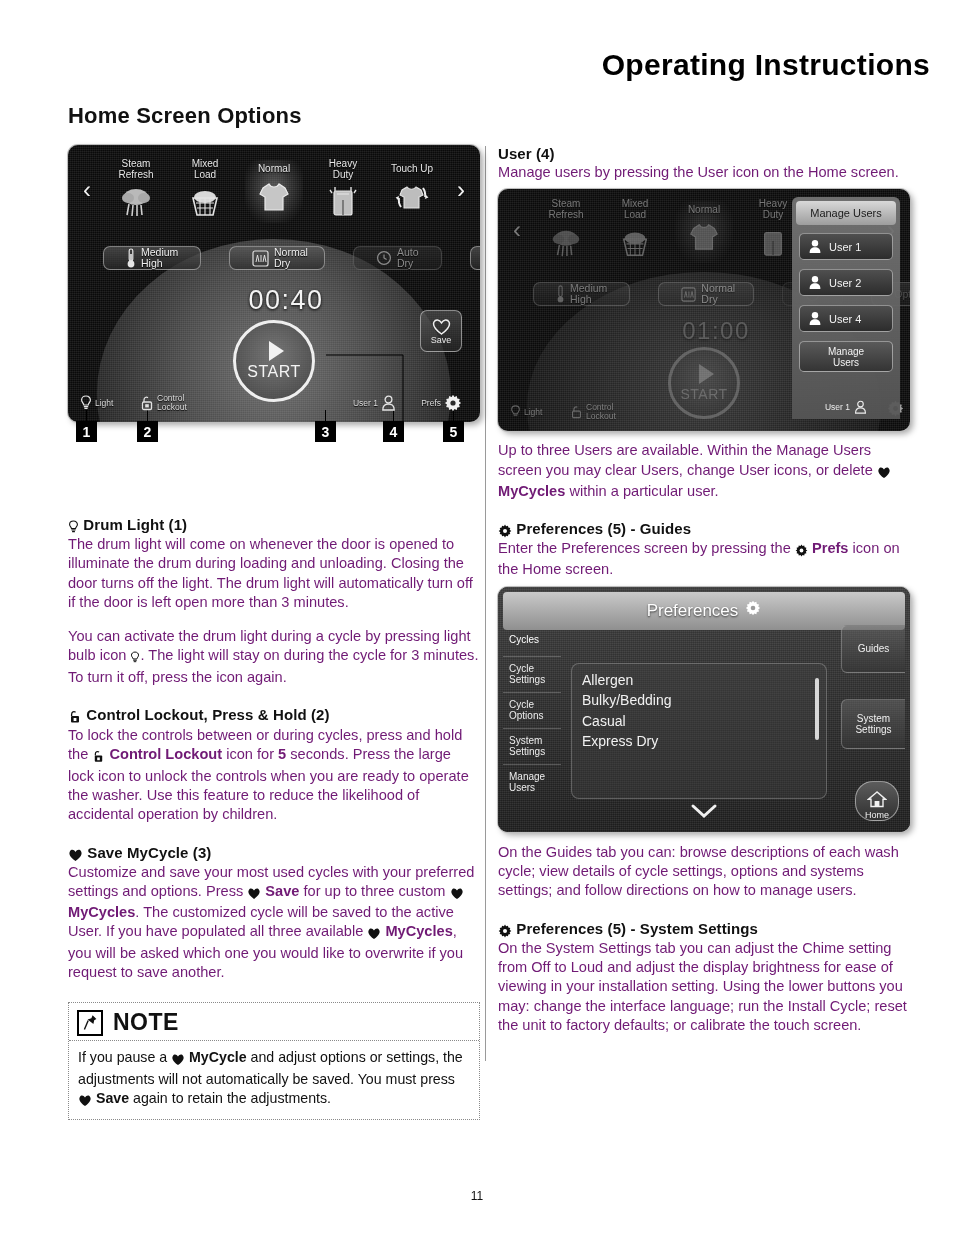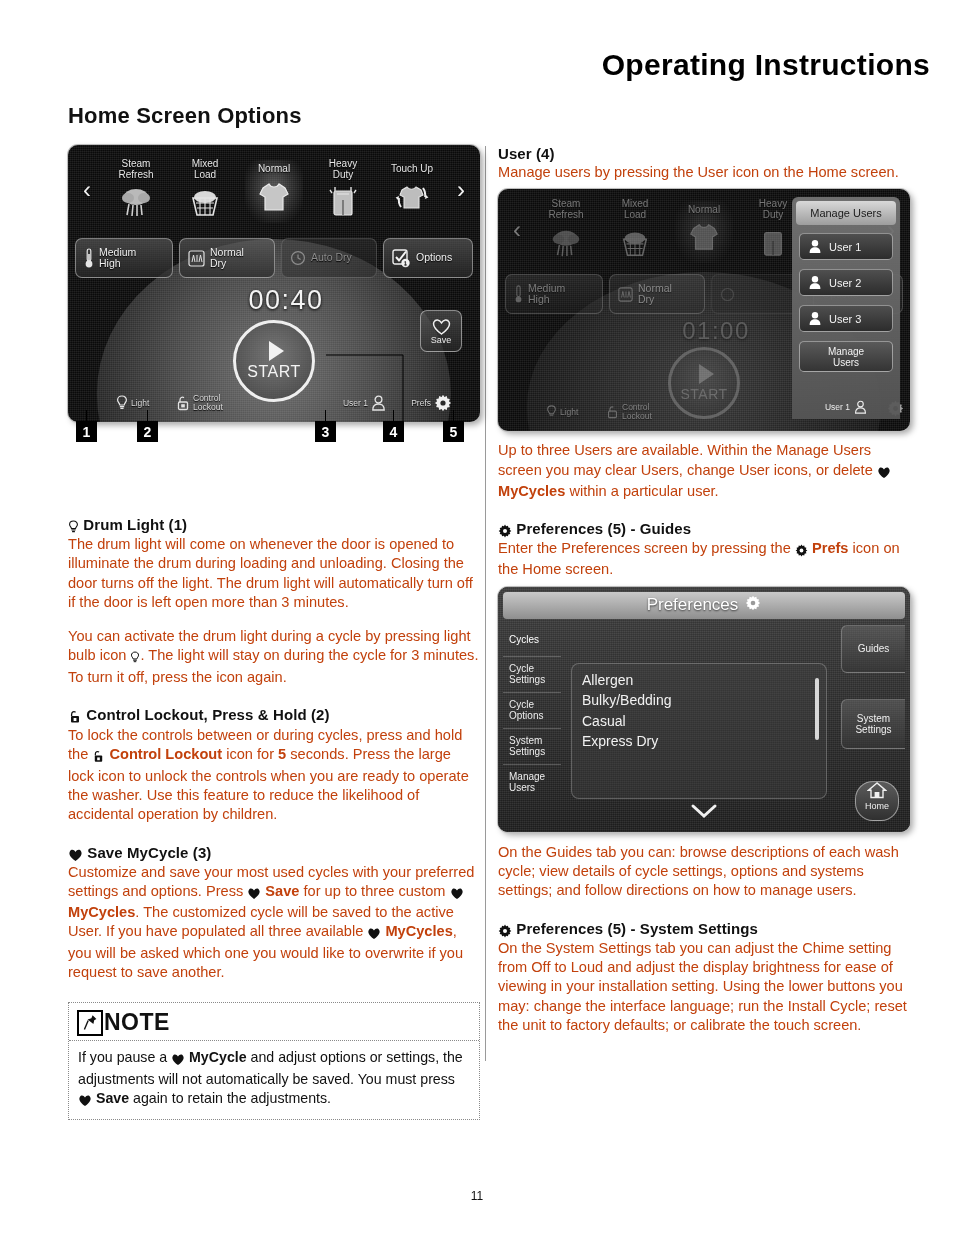--- a/index.html
+++ b/index.html
@@ -41,21 +41,21 @@
     left: 485px; top: 146px;
     width: 1px; height: 915px;
     background: #9a9a9a;
   }
 
   
   p.body {
     margin: 0 0 0 0;
     font-size: 14.6px;
     line-height: 19.3px;
-    color: #c2410c;
+    color: #701a75;
     font-family: "Liberation Sans", sans-serif;
   }
   p.body + p.body { margin-top: 15px; }
   h3.sub {
     margin: 0 0 1px 0;
     font-size: 15px;
     font-weight: 700;
     letter-spacing: 0.1px;
   }
   .blk { margin-top: 19px; }
@@ -122,27 +122,28 @@
     z-index: -1;
   }
   svg.icn { display:block; }
 
   .btn-row {
     position: absolute; top: 92px; left: 7px; right: 7px; height: 42px;
     display: flex; justify-content: space-between; align-items: center;
     z-index: 3;
   }
   .opt-btn {
-    height: 40px; border-radius: 7px;
+    height: 24px; border-radius: 7px;
     border: 1px solid rgba(200,200,200,.55);
     background: linear-gradient(180deg, rgba(96,96,96,.62), rgba(42,42,42,.72));
     display: flex; align-items: center; gap: 5px;
-    padding: 0 8px;
+    padding: 0 22px;
     font-size: 10.5px; line-height: 11.5px; color: #f0f0f0;
     text-shadow: 0 1px 1px #000;
+    margin-left: 28px;
   }
   .opt-btn.w1 { width: 98px; }
   .opt-btn.w2 { width: 96px; }
   .opt-btn.w3 { width: 96px; border-color: rgba(150,150,150,.3); color: #8c8c8c; background: linear-gradient(180deg, rgba(70,70,70,.35), rgba(35,35,35,.45)); }
   .opt-btn.w4 { width: 90px; }
   .opt-btn .txt { white-space: pre-line; }
 
   .timer {
     position: absolute; top: 140px; left: 0; right: 0;
     text-align: center; font-size: 27px; letter-spacing: 1.5px;
@@ -167,23 +168,23 @@
     position: absolute; right: 18px; top: 165px;
     width: 42px; height: 42px; border-radius: 7px;
     border: 1px solid rgba(210,210,210,.6);
     background: linear-gradient(180deg, rgba(100,100,100,.55), rgba(45,45,45,.6));
     display:flex; flex-direction: column; align-items:center; justify-content:center;
     z-index: 4;
   }
   .save-btn .slab2 { font-size: 9px; color: #e8e8e8; margin-top:-1px; }
 
   .status-bar {
-    position: absolute; left: 0; right: 16px; bottom: 6px; height: 26px;
+    position: absolute; left: 0; right: 6px; bottom: 6px; height: 26px;
     display: flex; align-items: center; z-index: 4;
-    font-size: 8.5px; color: #dcdcdc; text-shadow: 0 1px 1px #000; margin-left: 36px;
+    font-size: 8.5px; color: #dcdcdc; text-shadow: 0 1px 1px #000;
   }
   .status-bar .it { display: flex; align-items: center; gap: 3px; }
   .status-bar .l1 { position:absolute; left: 12px; }
   .status-bar .l2 { position:absolute; left: 72px; }
   .status-bar .r1 { position:absolute; right: 78px; }
   .status-bar .r2 { position:absolute; right: 12px; }
   .two { white-space: pre-line; line-height: 9px; }
 
   
   .leaders { position: absolute; left: 68px; top: 410px; width: 412px; height: 44px; }
@@ -226,21 +227,21 @@
   }
   .mu-btn.last {
     margin-top: 6px; height: 31px; justify-content:center; padding-left:0;
     font-size: 10px; line-height: 11px; text-align:center; white-space: pre-line;
     background: linear-gradient(180deg,#5a5a5a,#343434);
   }
 
   
   #panel-prefs { width: 412px; height: 245px; margin-top: 7px; }
   .pf-title {
-    position: absolute; top: 5px; left: 5px; right: 5px; height: 27px;
+    position: absolute; top: 5px; left: 5px; right: 5px; height: 38px;
     background: linear-gradient(180deg,#c9c9c9,#8f8f8f);
     border-radius: 4px;
     display:flex; align-items:center; justify-content:center; gap: 7px;
     font-size: 17px; color: #fff; text-shadow: 0 1px 2px rgba(0,0,0,.7);
     z-index: 5;
   }
   .pf-body { position: absolute; top: 36px; left: 5px; right: 5px; bottom: 5px; z-index: 5; }
   .pf-tabs { position: absolute; left: 0; top: 0; width: 58px; }
   .pf-tab {
     height: 36px; display:flex; align-items:center;
@@ -259,21 +260,21 @@
     font-size: 10px; line-height: 11px; color: #f0f0f0;
     white-space: pre-line; text-align:center;
   }
   .pf-rbtn.a { height: 48px; margin-top: 2px; }
   .pf-rbtn.b { height: 50px; margin-top: 26px; }
   .pf-home {
     position: absolute; right: 6px; bottom: 6px;
     width: 44px; height: 40px; border-radius: 18px;
     border: 1px solid rgba(215,215,215,.6);
     background: linear-gradient(180deg,#5c5c5c,#303030);
-    display:flex; flex-direction:column; align-items:center; justify-content:flex-start;
+    display:flex; flex-direction:column; align-items:center; justify-content:flex-end;
     font-size: 9px; color:#f0f0f0; z-index: 7;
   }
   .pf-list {
     position: absolute; left: 68px; right: 78px; top: 40px; bottom: 28px;
     border: 1px solid rgba(190,190,190,.35); border-radius: 8px;
     background: rgba(70,70,70,.35);
     padding: 6px 10px 0 10px;
   }
   .pf-item { font-size: 14px; line-height: 20.5px; color: #f2f2f2; }
   .pf-scroll {
@@ -286,21 +287,21 @@
   }
 
   
   .note-box {
     margin-top: 20px;
     border: 1px dotted #8a8a8a;
     background: #fff;
     width: 412px;
   }
   .note-head {
-    display: flex; align-items: center; gap: 1px;
+    display: flex; align-items: center; gap: 10px;
     padding: 6px 8px 4px 8px;
     border-bottom: 1px dotted #8a8a8a;
   }
   .note-pin {
     width: 26px; height: 26px; border: 2px solid #000;
     display:flex; align-items:center; justify-content:center;
     font-size: 15px; line-height: 1;
   }
   .note-title { font-size: 23px; font-weight: 700; letter-spacing: .5px; }
   .note-body { padding: 7px 9px 9px 9px; }
@@ -735,21 +736,21 @@
           <span>User 2</span>
         </div>
 
         <div class="mu-btn">
           <span>
             <svg class="icn" width="14" height="15" viewBox="0 0 14 15">
               <circle cx="7" cy="4.2" r="3.2" fill="#fff"></circle>
               <path d="M1.6 14 C1.6 9.8 4 8.2 7 8.2 C10 8.2 12.4 9.8 12.4 14 Z" fill="#fff"></path>
             </svg>
           </span>
-          <span>User 3</span>
+          <span>User 4</span>
         </div>
 
         <div class="mu-btn last">Manage
 Users</div>
 
         <div style="position:absolute; left:0; right:0; bottom:5px; display:flex; align-items:center; justify-content:center; gap:4px; font-size:8.5px; color:#ededed;">
           <span>User 1</span>
           <span>
             <svg class="icn" width="13" height="14" viewBox="0 0 15 16">
               <circle cx="7.5" cy="4.6" r="3.2" fill="none" stroke="#ededed" stroke-width="1.3"></circle>

